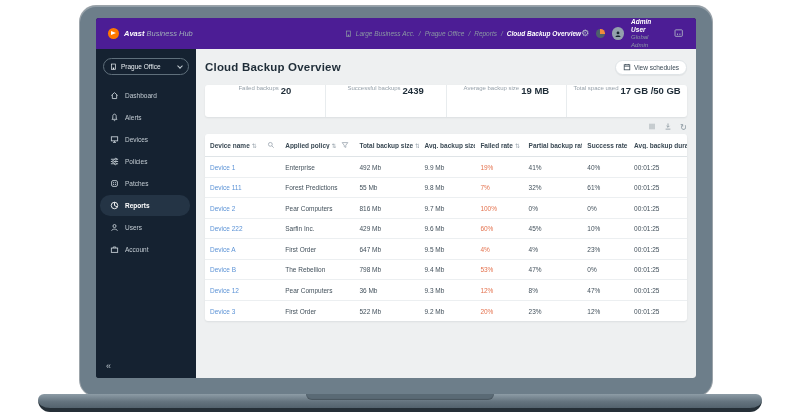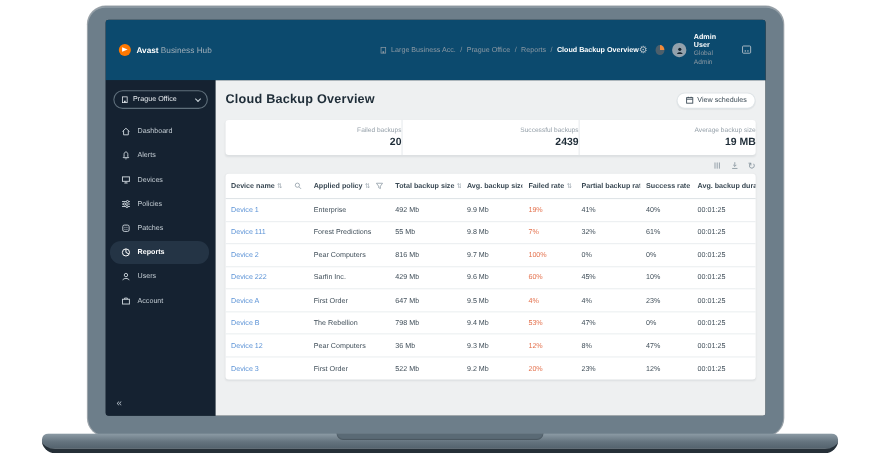--- a/index.html
+++ b/index.html
@@ -13,22 +13,22 @@
   .screen { position:absolute; left:16px; top:12px; width:600px; height:360px;
     background:#17242f; border-radius:3px; overflow:hidden; display:flex; flex-direction:column; }
   .base { position:absolute; left:38px; top:394px; width:724px; height:18px;
     background:linear-gradient(#8d9ca6,#64737e 55%,#53626d);
     border-radius:6px 6px 12px 12px; border-bottom:4px solid #252f37; }
   .base::before { content:""; position:absolute; left:50%; transform:translateX(-50%);
     top:0; width:188px; height:6px; background:#5a6a75; border-radius:0 0 8px 8px;
     box-shadow: inset 0 -1px 1px rgba(0,0,0,.2); }
 
   
-  .topbar { flex:0 0 26px; display:flex; align-items:center; padding:12px 12px;
-    background:#0c4a6e; }
+  .topbar { flex:0 0 26px; display:flex; align-items:center; padding:0 12px;
+    background:#4c1d95;font-style:italic; }
   .logo { width:11px; height:11px; border-radius:50%; background:#ff7800;
     position:relative; flex:0 0 11px; }
   .logo::after { content:""; position:absolute; left:3.2px; top:3px;
     border-left:5px solid #fff; border-top:2.8px solid transparent; border-bottom:2.8px solid transparent; }
   .brand { margin-left:5px; font-size:7.5px; white-space:nowrap; }
   .brand b { color:#ffffff; }
   .brand span { color:#9fadb8; }
   .breadcrumb { display:flex; align-items:center; gap:4px; margin-left:152px;
     font-size:6.5px; color:#8b98a3; white-space:nowrap; }
   .crumb-current { color:#ffffff; font-weight:bold; }
@@ -63,21 +63,21 @@
   .page-head { display:flex; align-items:center; height:22px; }
   .page-title { font-size:11.5px; font-weight:bold; color:#1f2d38; letter-spacing:.2px; }
   .btn-schedules { margin-left:auto; background:#fff; border:1px solid #dfe4e7;
     border-radius:9px; height:15px; display:flex; align-items:center; gap:3px;
     padding:0 7px; font-size:6.5px; color:#3b4a55; cursor:pointer;
     box-shadow:0 1px 1px rgba(0,0,0,.05); white-space:nowrap; }
 
   
   .stats { margin-top:7px; background:#fff; border-radius:3px; display:flex; height:32px;
     box-shadow:0 1px 2px rgba(16,24,32,.08); }
-  .stat { flex:1; display:flex; flex-direction:column; align-items:flex-end; justify-content:center;
+  .stat { flex:1; display:flex; align-items:flex-start; justify-content:center;
     gap:2px; border-left:1px solid #e8ecee; }
   .stat:first-child { border-left:none; }
   .stat-label { font-size:6px; color:#96a1aa; white-space:nowrap; }
   .stat-value { font-size:9.5px; font-weight:bold; color:#1f2d38; white-space:nowrap; }
 
   
   .table-toolbar { display:flex; justify-content:flex-end; align-items:center; gap:8px;
     height:15px; margin-top:2px; color:#8a97a0; }
   .refresh { font-size:8.5px; line-height:1; cursor:pointer; }
   .tool-icon { display:flex; cursor:pointer; }
@@ -259,20 +259,24 @@
               <span class="stat-value">20</span>
             </div>
             <div class="stat">
               <span class="stat-label">Successful backups</span>
               <span class="stat-value">2439</span>
             </div>
             <div class="stat">
               <span class="stat-label">Average backup size</span>
               <span class="stat-value">19 MB</span>
             </div>
+            <div class="stat">
+              <span class="stat-label">Total space used</span>
+              <span class="stat-value">17 GB /50 GB</span>
+            </div>
           </div>
 
           <div class="table-toolbar">
             <span class="tool-icon">
                 <svg width="8" height="9" viewBox="0 0 10 10">
                   <line x1="2.5" y1="1.5" x2="2.5" y2="8.5" stroke="#8a97a0" stroke-width="1"></line>
                   <line x1="5" y1="1.5" x2="5" y2="8.5" stroke="#8a97a0" stroke-width="1"></line>
                   <line x1="7.5" y1="1.5" x2="7.5" y2="8.5" stroke="#8a97a0" stroke-width="1"></line>
                 </svg>
               </span>

